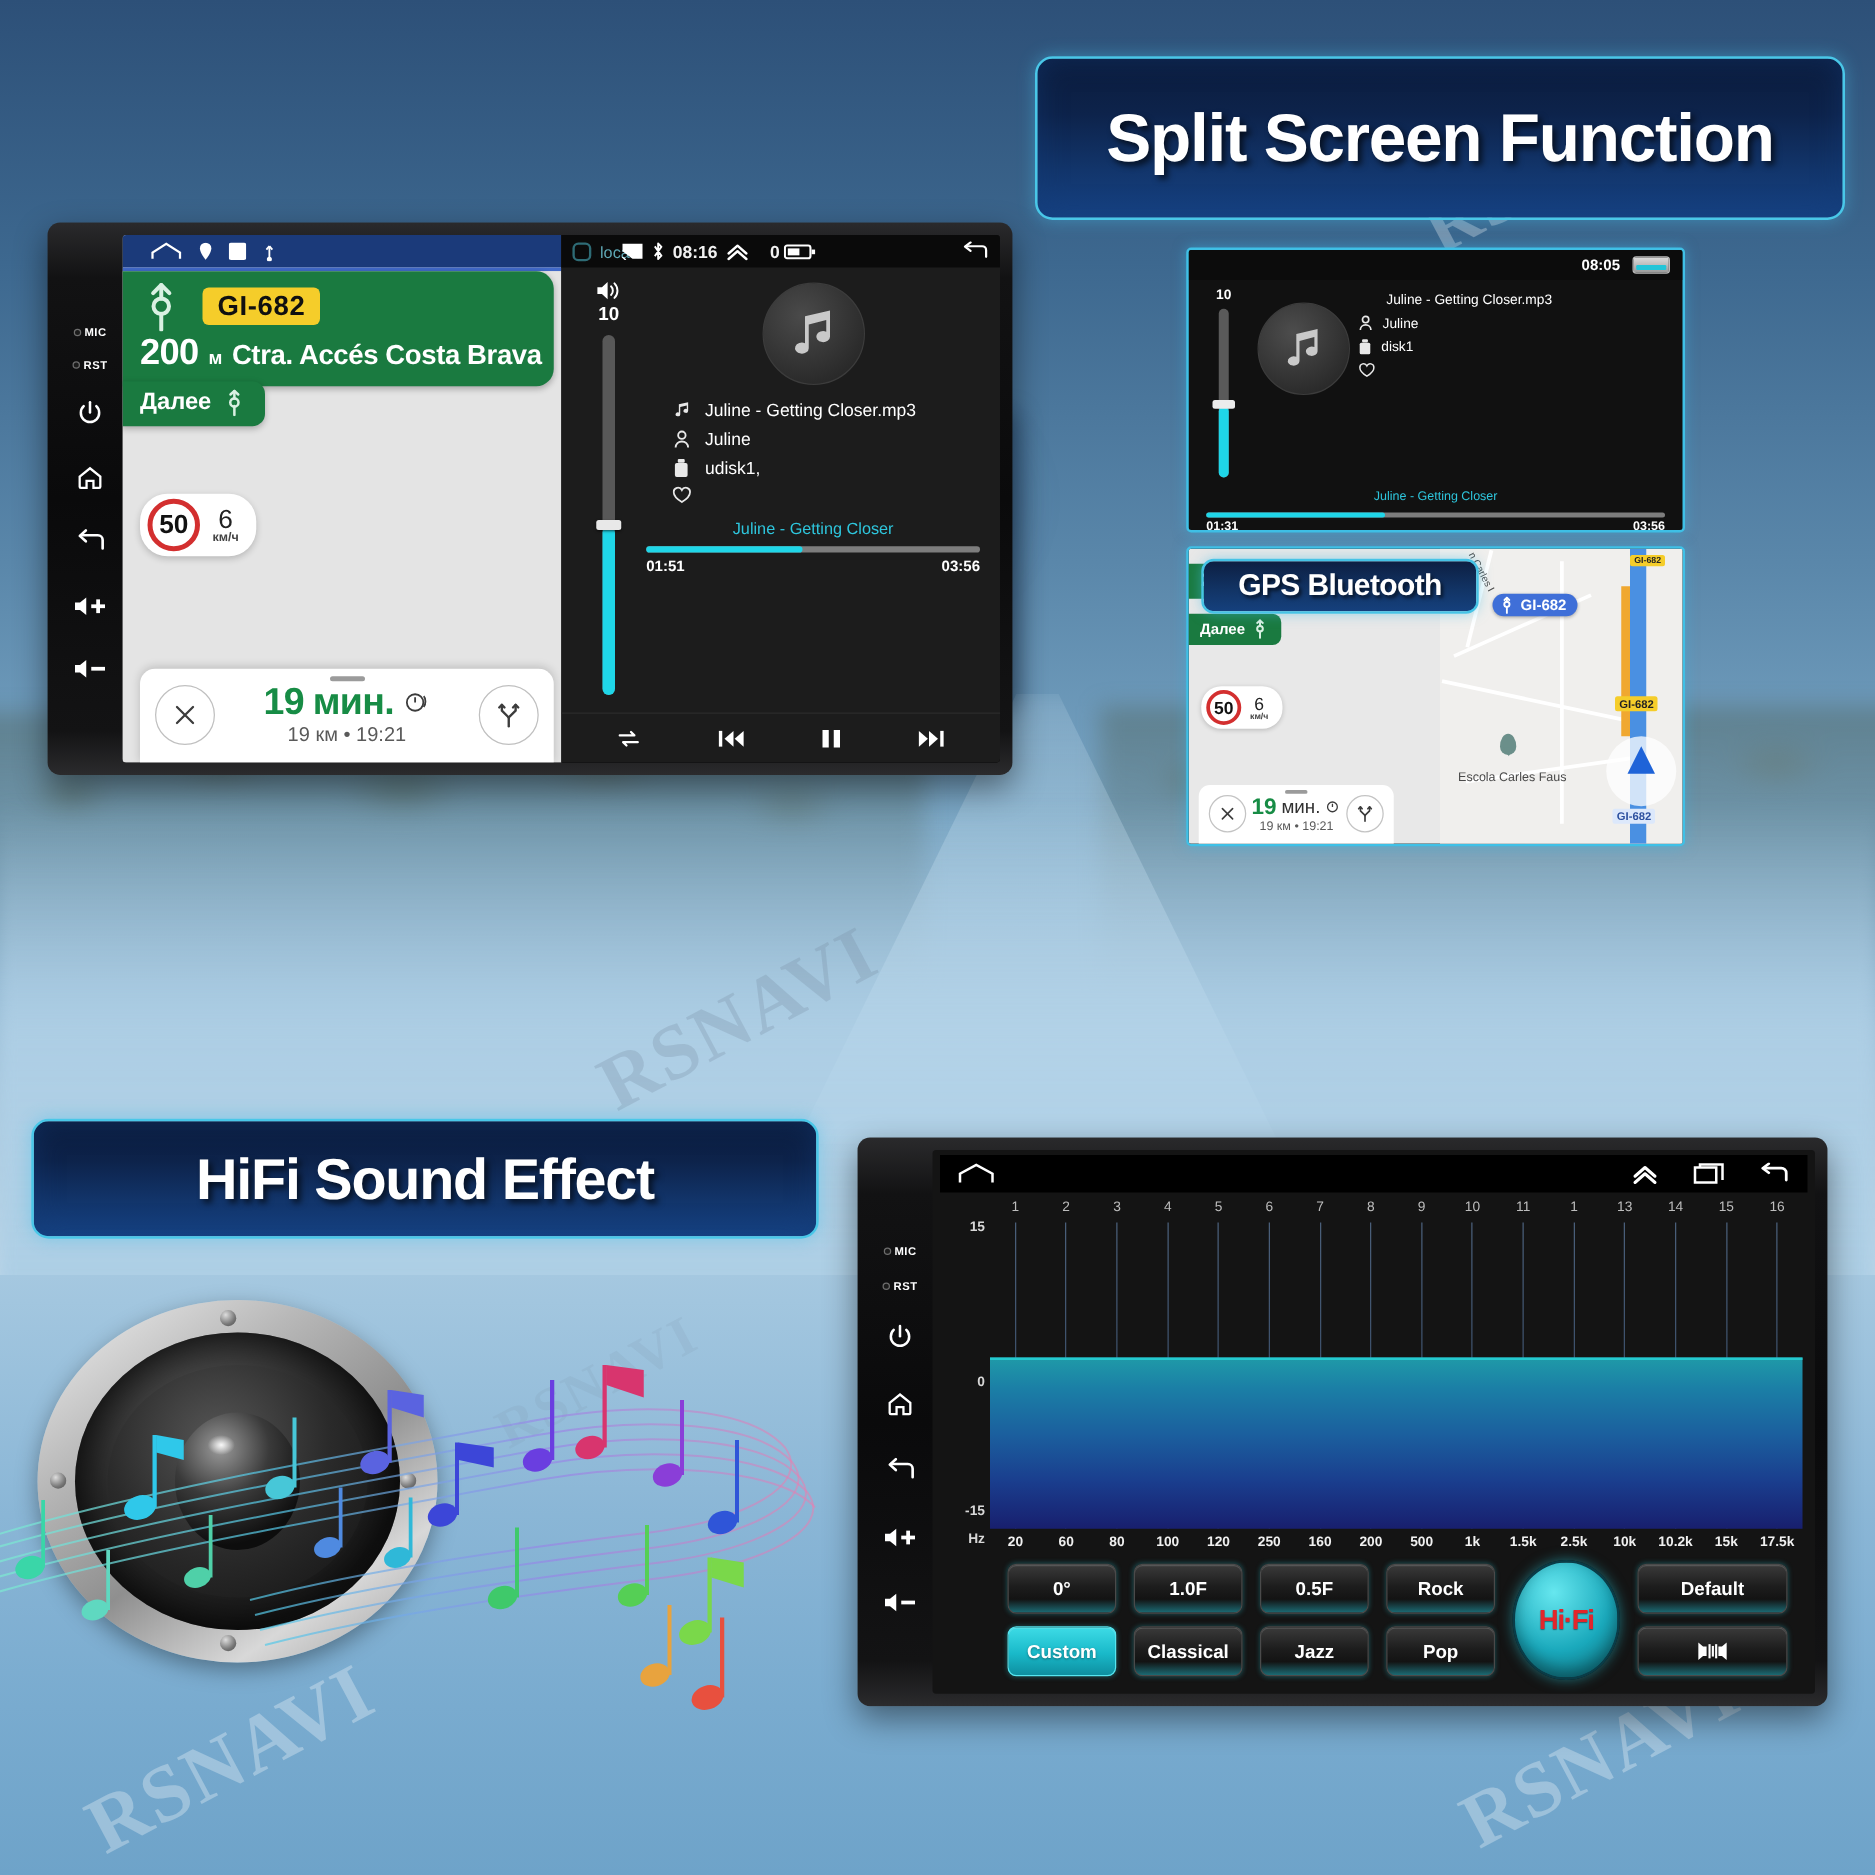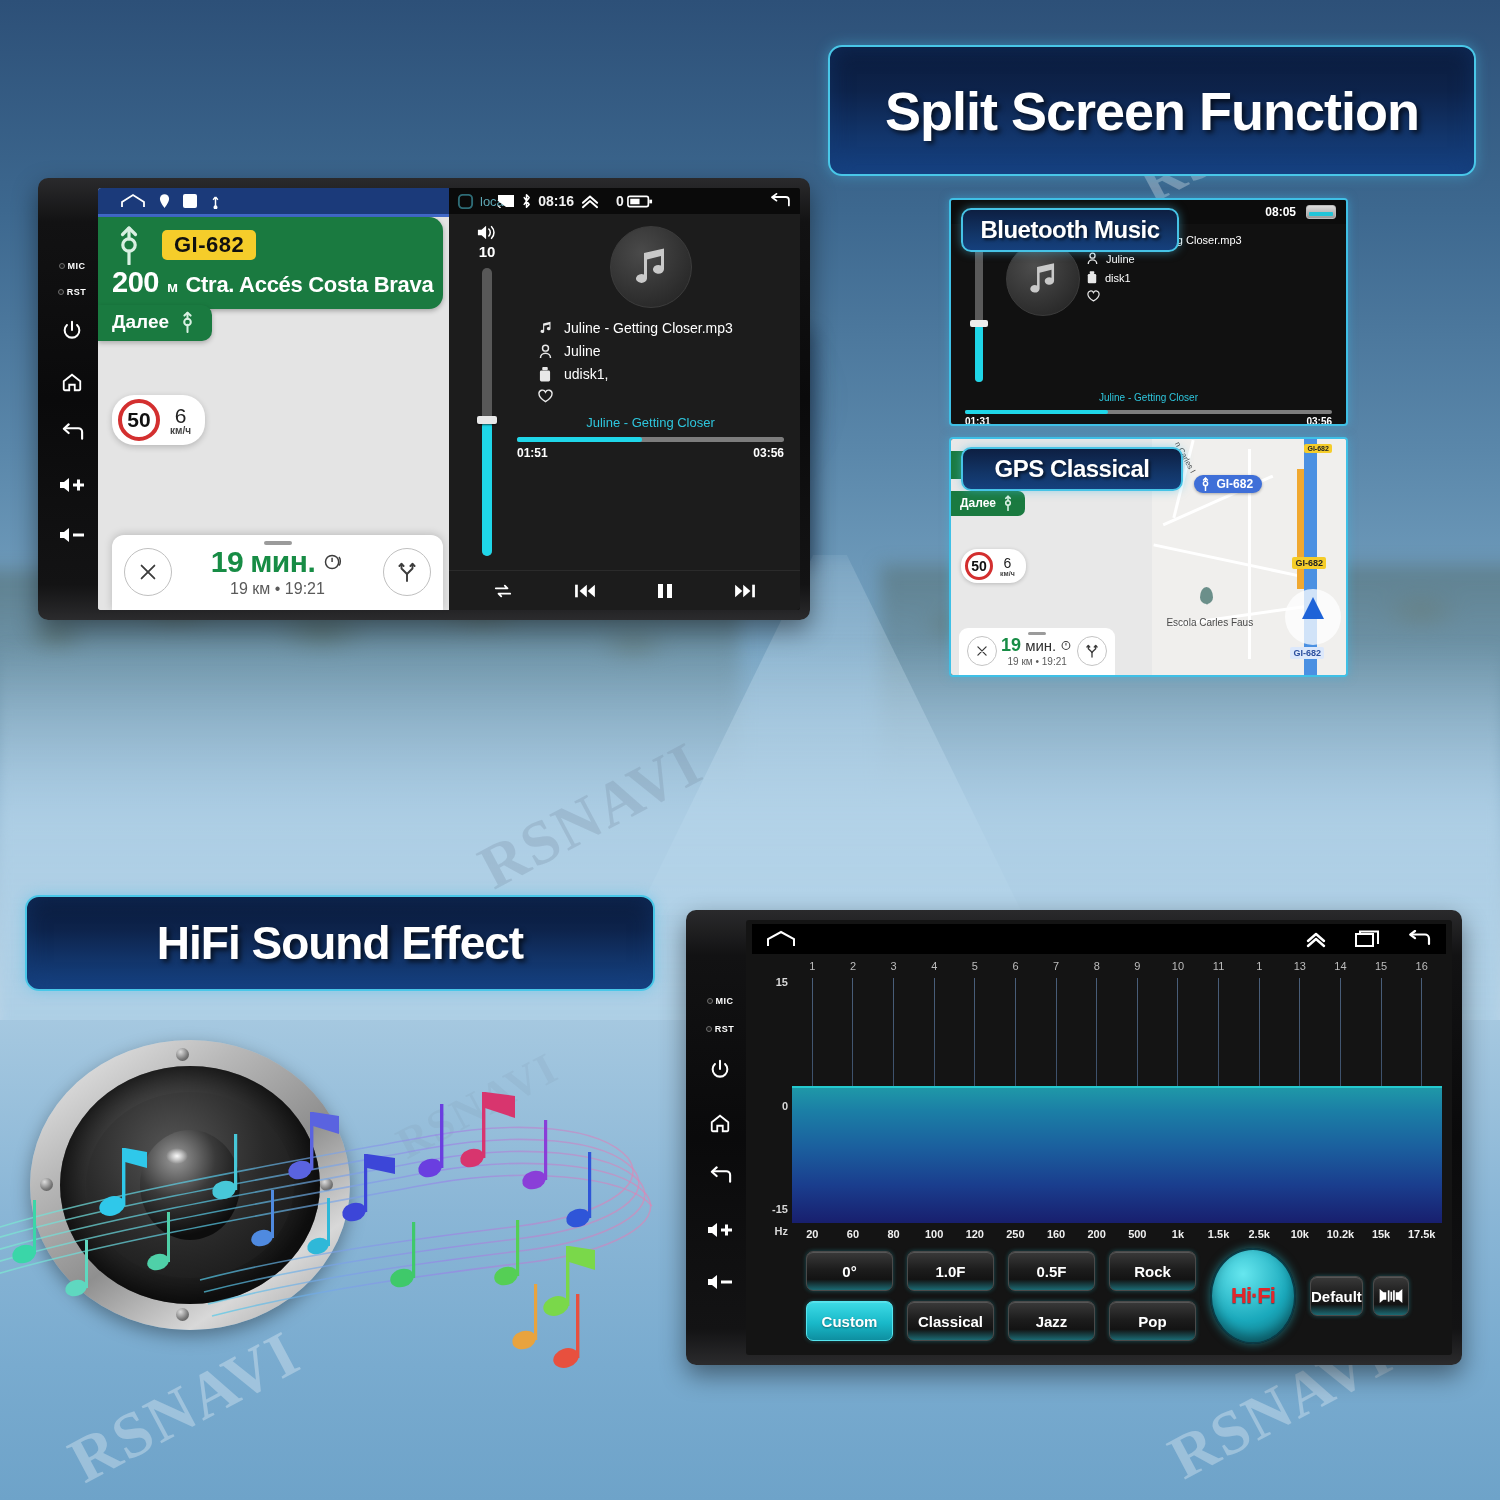--- a/index.html
+++ b/index.html
@@ -276,21 +276,21 @@
   .eqbtn { border-radius:7px; display:flex; align-items:center; justify-content:center;
            color:#fff; font-weight:bold; font-size:15px;
            background: linear-gradient(180deg,#3a3a3a 0%, #1d1d1d 45%, #131313 72%, #1b6a73 100%);
            border:1px solid #4a4a4a; box-shadow: inset 0 1px 0 rgba(255,255,255,.15), 0 0 4px rgba(40,200,215,.35);}
   .eqbtn.active { background: linear-gradient(180deg,#3ddbe6 0%, #19b9c9 55%, #0e8fa0 100%); color:#fff; border-color:#55e5ef; text-shadow:0 1px 2px rgba(0,0,0,.4);}
   .hifi-knob { width:86px; height:96px; border-radius:50%; flex:0 0 86px;
                background: radial-gradient(circle at 38% 26%, #66e7ef, #1aa9bc 55%, #0c6b79 100%);
                border:2px solid #0a3c47; display:flex; align-items:center; justify-content:center;
                box-shadow: 0 0 10px rgba(40,200,215,.5), inset 0 -6px 12px rgba(0,0,0,.35);}
   .hifi-knob span { color:#e2262b; font-weight:bold; font-size:22px; letter-spacing:-1px; text-shadow:0 1px 1px rgba(0,0,0,.45);}
-  .eq-right { display:flex; flex-direction:row; gap:10px; flex:0 0 120px; }
+  .eq-right { display:flex; flex-direction:column; gap:10px; flex:0 0 120px; }
   .eq-right .eqbtn { height:40px; }
 
   
   .speaker-wrap { position:absolute; left:30px; top:1040px; width:320px; height:290px; }
   .spk-ring { position:absolute; inset:0; border-radius:50%;
      background: linear-gradient(145deg,#f2f2f2,#b8b8b8 30%,#8f8f8f 55%,#d8d8d8 78%,#9a9a9a 100%);
      box-shadow:0 6px 18px rgba(0,0,0,.35);}
   .spk-cone { position:absolute; left:30px; top:26px; right:30px; bottom:26px; border-radius:50%;
      background: radial-gradient(circle at 42% 34%, #5c5c5c, #2b2b2b 45%, #151515 72%, #2e2e2e 100%);
      box-shadow: inset 0 0 34px rgba(0,0,0,.85);}
@@ -701,23 +701,20 @@
       <span>03:56</span>
     </div>
   </div>
   <div class="btm-ctrl">
     
     
     
     
     
     
-  </div>
-  <div class="mini-banner" style="left:10px; top:8px; width:218px; height:44px;">
-    <span>Bluetooth Music</span>
   </div>
 </div>
 
 <div class="sc-card" id="sc-gps">
   <div class="gps-inner">
     <div class="gps-map">
       <div class="road-white" style="left:30px;top:0;width:3px;height:80px;transform:rotate(14deg);"></div>
       <div class="road-white" style="left:6px;top:60px;width:120px;height:3px;transform:rotate(-24deg);"></div>
       <div class="road-white" style="left:0px;top:120px;width:150px;height:3px;transform:rotate(12deg);"></div>
       <div class="road-white" style="left:20px;top:175px;width:140px;height:3px;transform:rotate(-8deg);"></div>
@@ -797,21 +794,21 @@
               <path d="M12 14 6.5 8.5V4"></path>
               <path d="M12 14l5.5-5.5V4"></path>
               <path d="M4.4 6 6.5 3.8 8.6 6"></path>
               <path d="M15.4 6l2.1-2.2L19.6 6"></path>
             </svg>
         </div>
       </div>
     </div>
   </div>
   <div class="mini-banner" style="left:10px; top:8px; width:222px; height:44px;">
-    <span>GPS Classical</span>
+    <span>GPS Bluetooth</span>
   </div>
 </div>
 
 <div class="speaker-wrap">
   <div class="spk-ring"></div>
   <div class="spk-screw" style="left:146px;top:8px;"></div>
   <div class="spk-screw" style="left:146px;top:268px;"></div>
   <div class="spk-screw" style="left:10px;top:138px;"></div>
   <div class="spk-screw" style="left:290px;top:138px;"></div>
   <div class="spk-cone"></div>

